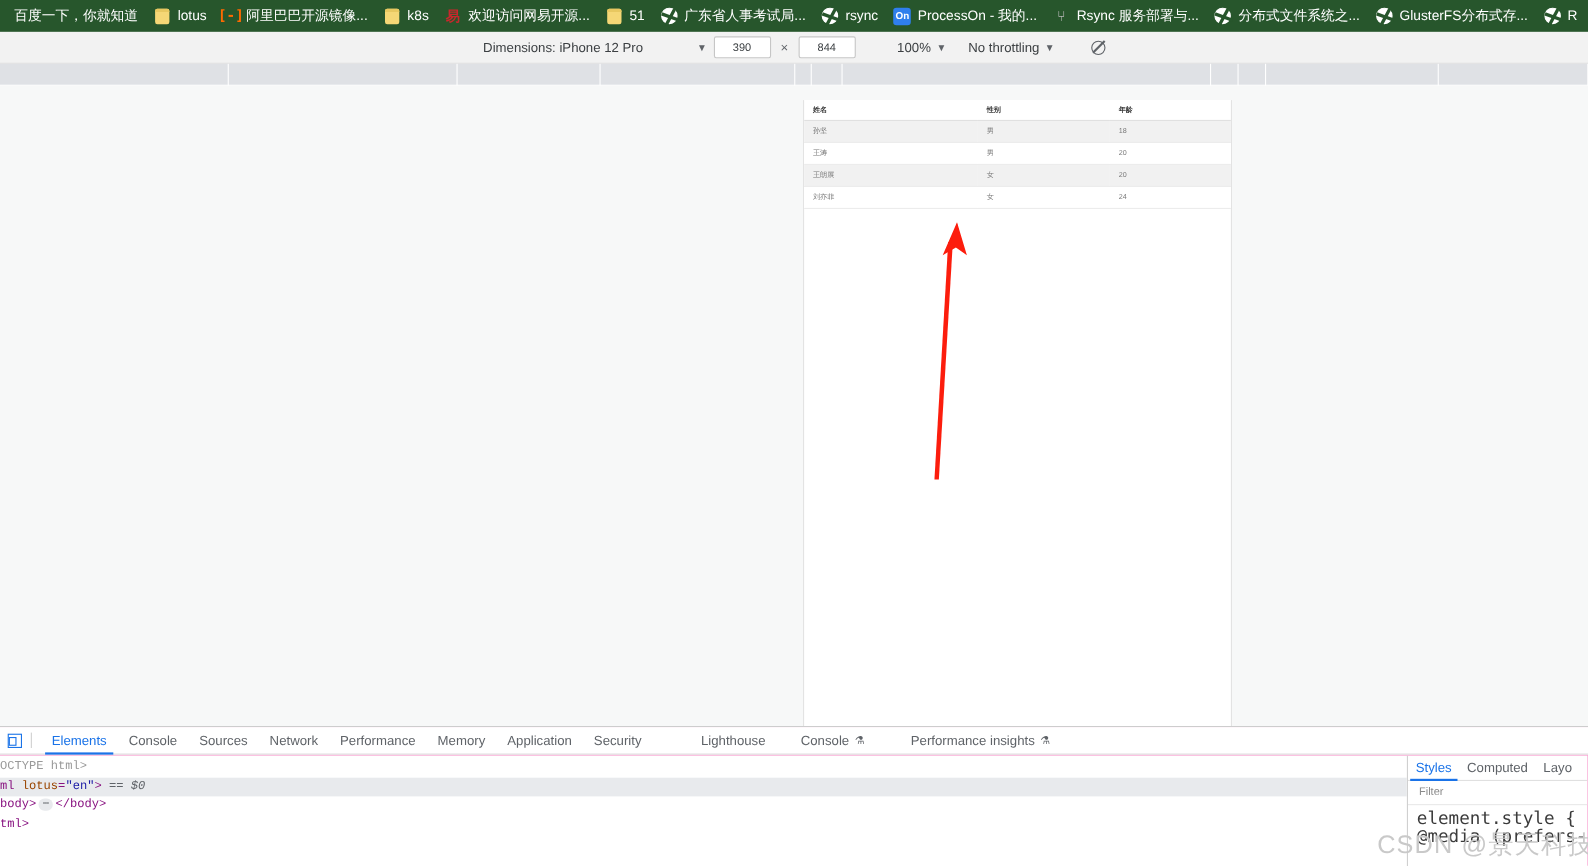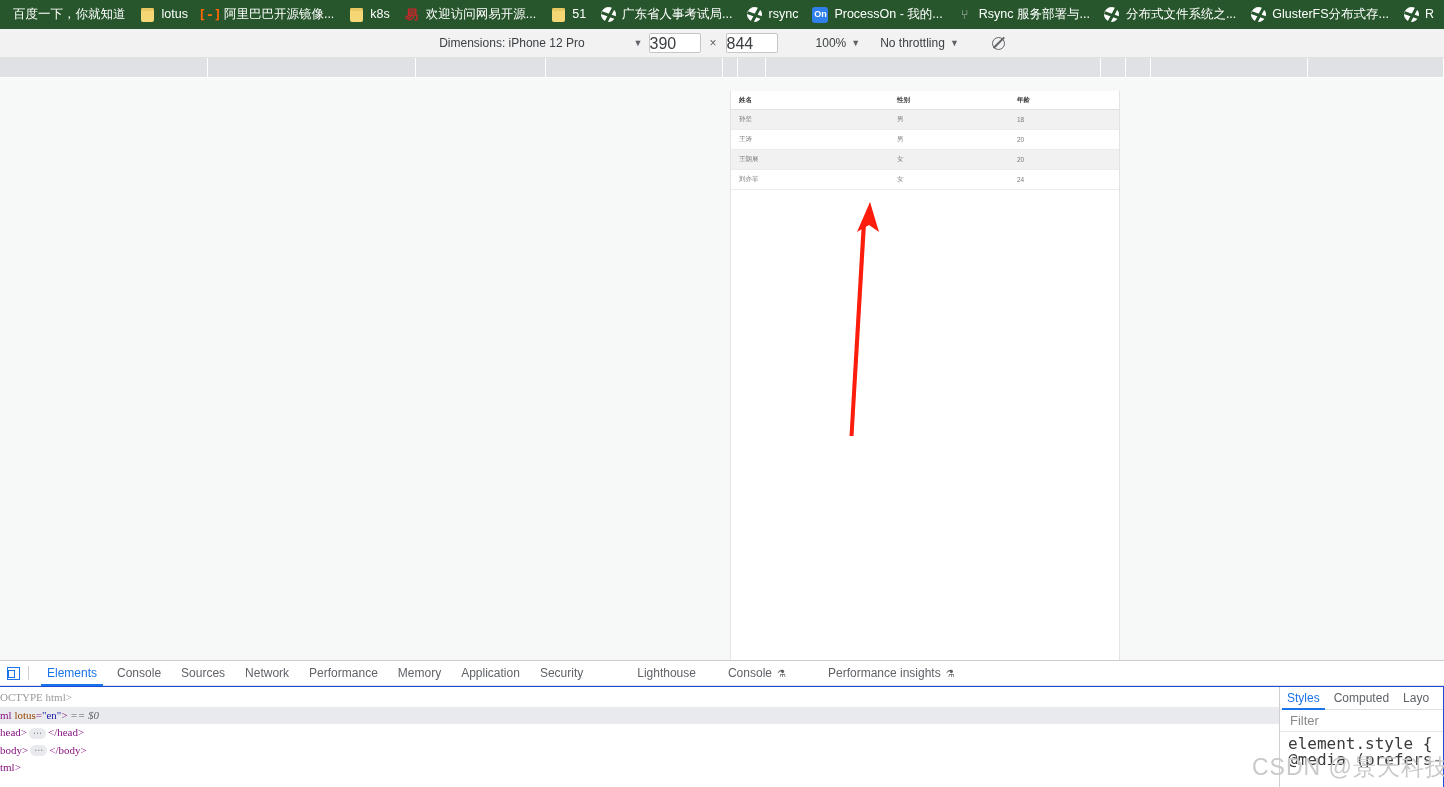--- a/index.html
+++ b/index.html
@@ -91,22 +91,22 @@
   .tb-group { display: flex; align-items: center; }
   #dimensions-select {
     display: flex; align-items: center; cursor: pointer;
     padding: 2px 4px;
     gap: 44px;
   }
   .caret { margin-left: 5px; font-size: 9px; color: #5f6368; }
   .dim-input {
     width: 52px; height: 20px;
     border: 1px solid #c6c6c6; border-radius: 2px;
-    background: #fff; font-size: 16px; color: #3c4043;
-    text-align: left; line-height: 19px;
+    background: #fff; font-size: 10px; color: #3c4043;
+    text-align: center; line-height: 19px;
     margin: 0 2px;
     font-family: "Liberation Sans", sans-serif;
   }
   .dim-x { margin: 0 7px; color: #5f6368; font-size: 12px; }
   #zoom-select, #throttling-select {
     display: flex; align-items: center; cursor: pointer; padding: 2px 4px;
   }
   #zoom-select { margin-left: 32px; }
   #throttling-select { margin-left: 12px; }
   #rotate-button {
@@ -184,21 +184,21 @@
   #red-arrow {
     position: absolute; left: 820px; top: 110px;
     width: 90px; height: 250px;
     pointer-events: none;
   }
 
   
   #devtools {
     position: absolute; left: 0; top: 660px;
     width: 1444px; height: 127px;
-    background: #1d4ed8;
+    background: #f9a8d4;
     border-top: 1px solid #cdcdcd;
   }
   #devtools-tabbar {
     position: relative;
     height: 25px;
     border-bottom: 1px solid #e0e0e0;
     display: flex; align-items: center;
     background: #ffffff;
   }
   #inspect-toggle-icon {
@@ -238,21 +238,21 @@
   }
 
   #devtools-body {
     position: absolute; left: 0; top: 26px;
     width: 1444px; height: 101px;
     display: flex;
   }
   #elements-tree {
     width: 1280px; height: 101px;
     background: #ffffff;
-    font-family: Liberation Serif, serif;
+    font-family: Liberation Mono, monospace;
     font-size: 11px;
     padding-top: 2px;
     overflow: hidden;
     border-right: 1px solid #d0d0d0;
     position: relative;
   }
   .dom-line {
     height: 17.5px; line-height: 17.5px;
     padding-left: 0px;
     white-space: nowrap;
@@ -297,21 +297,21 @@
   .styles-tab.active { color: #1a73e8; }
   .styles-tab.active::after {
     content: ""; position: absolute; left: 2px; right: 2px; bottom: 0;
     height: 2px; background: #1a73e8;
   }
   #styles-filter {
     height: 22px;
     display: flex; align-items: center;
     border-bottom: 1px solid #e8e8e8;
     padding-left: 10px;
-    font-size: 13px;
+    font-size: 10px;
     color: #8a8a8a;
     background: #ffffff;
   }
   #styles-rules {
     padding: 4px 0 0 8px;
     font-family: "DejaVu Sans Mono", "Liberation Mono", monospace;
     font-size: 16px;
     color: #3b3b3b;
     line-height: 16px;
   }
@@ -533,23 +533,20 @@
 
     <div id="elements-tree">
       <div class="dom-line">
         <span class="tok-dim">OCTYPE html&gt;</span>
       </div>
       <div class="dom-line selected">
         <span class="tok-tag">ml </span><span class="tok-attr">lotus</span><span class="tok-tag">=</span><span class="tok-val">"en"</span><span class="tok-tag">&gt;</span>
         <span class="tok-sel">== $0</span>
       </div>
       <div class="dom-line">
-        <span class="tok-tag">head&gt;</span><span class="ellipsis-pill">⋯</span><span class="tok-tag">&lt;/head&gt;</span>
-      </div>
-      <div class="dom-line">
         <span class="tok-tag">body&gt;</span><span class="ellipsis-pill">⋯</span><span class="tok-tag">&lt;/body&gt;</span>
       </div>
       <div class="dom-line">
         <span class="tok-tag">tml&gt;</span>
       </div>
     </div>
 
     <div id="styles-pane">
       <div id="styles-tabbar">
         <div class="styles-tab active">

